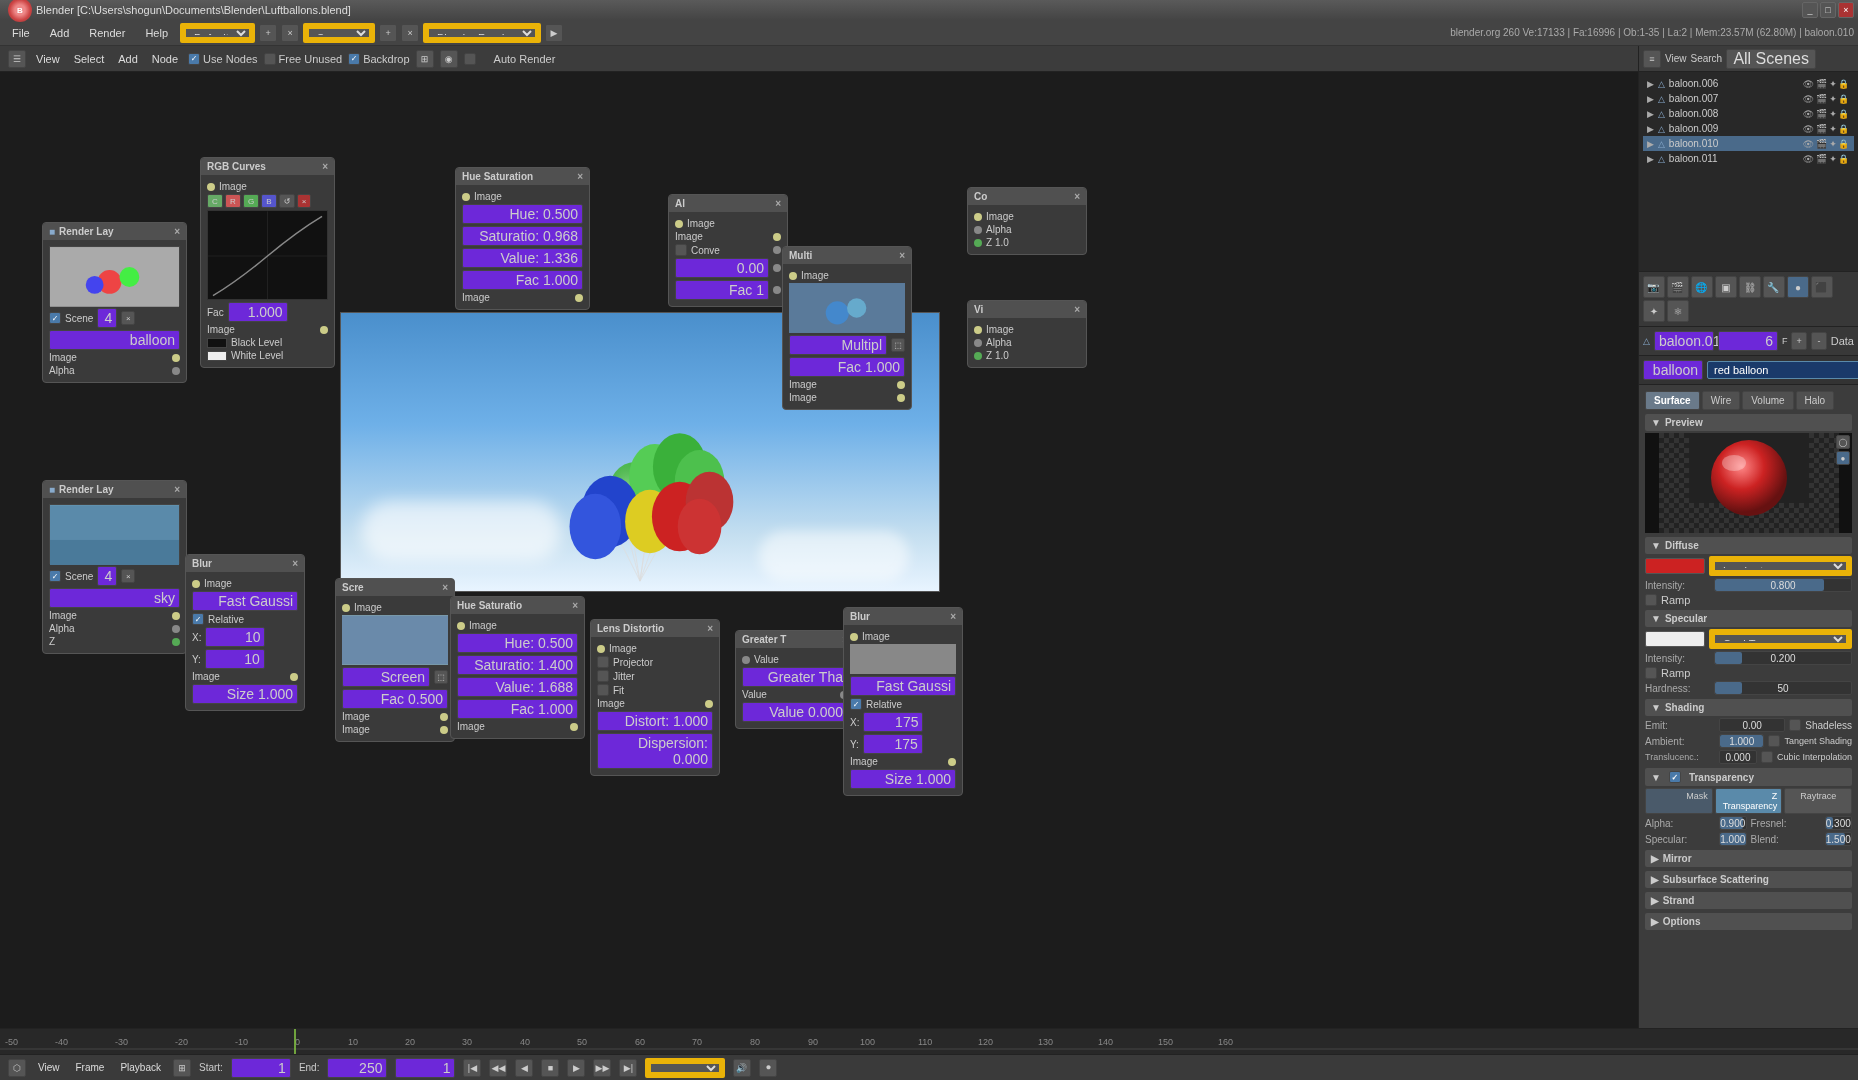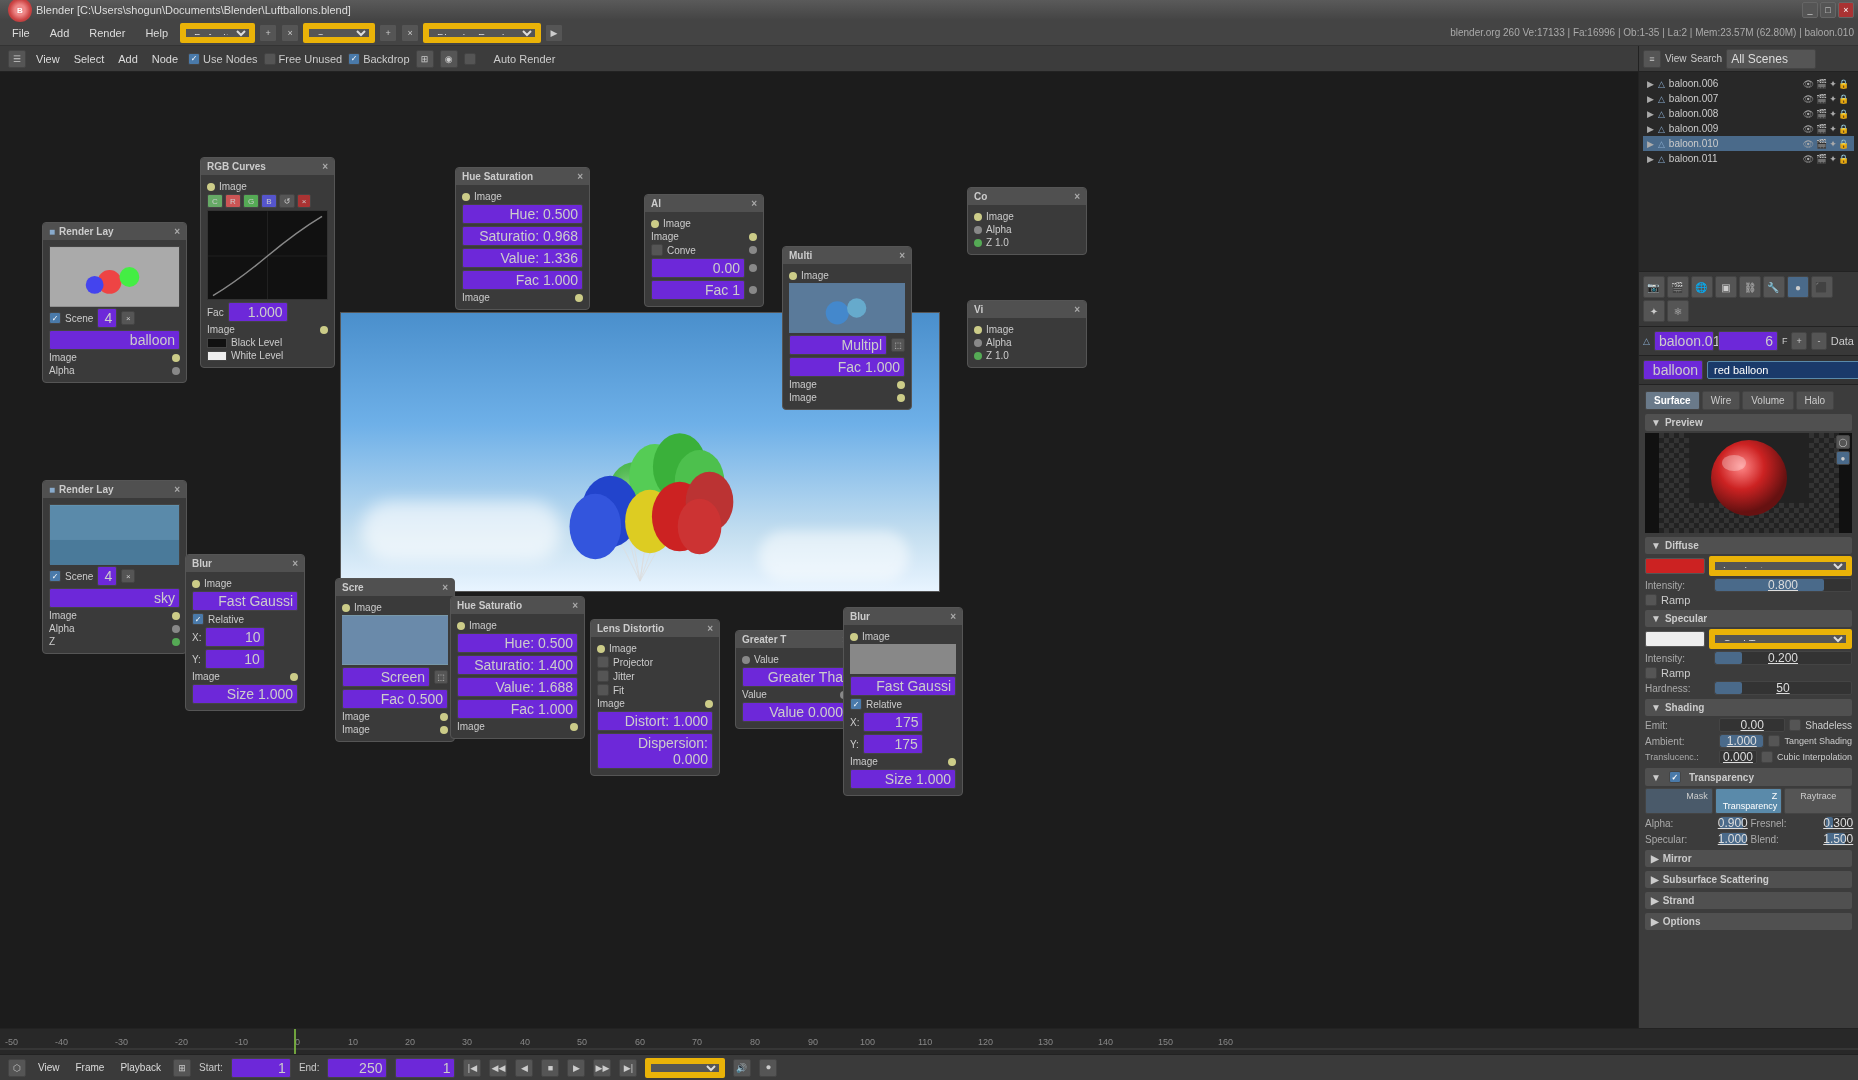--- a/index.html
+++ b/index.html
@@ -380,23 +380,22 @@
     }
     .slider-fill {
       height: 100%;
       background: #4a6a8a;
       border-radius: 2px;
     }
     .slider-val {
       position: absolute;
       top: 0; left: 0; right: 0; bottom: 0;
       display: flex; align-items: center; justify-content: center;
-      font-size: 12px;
+      font-size: 10px;
       color: #ddd;
-      text-decoration: underline;
     }
 
     
     .sub-btn-row {
       display: flex;
       gap: 2px;
       margin: 2px 0;
     }
     .sub-btn {
       flex: 1;
@@ -648,21 +647,21 @@
           <div class="node-row">
             <div class="node-field" style="flex:1;">Fac 1.000</div>
           </div>
           <div class="node-row">
             <span>Image</span>
             <div class="node-socket yellow" style="margin-left:auto;"></div>
           </div>
         </div>
       </div>
 
-      <div class="node" style="left:644px;top:122px;width:110px;">
+      <div class="node" style="left:668px;top:122px;width:110px;">
         <div class="node-header">
           <span>Al</span>
           <span class="node-close">×</span>
         </div>
         <div class="node-body">
           <div class="node-row">
             <div class="node-socket yellow"></div>
             <span>Image</span>
           </div>
           <div class="node-row">
@@ -994,21 +993,21 @@
 
     </div>
   </div>
 
   <div id="right-panel">
 
     <div id="outliner-header">
       <div class="icon-btn">≡</div>
       <span>View</span>
       <span>Search</span>
-      <div class="dropdown-select" style="width:90px;background:#555;border:1px solid #444;padding:1px 4px;border-radius:2px;font-size:12px;display:flex;align-items:center;">
+      <div class="dropdown-select" style="width:90px;background:#555;border:1px solid #444;padding:1px 4px;border-radius:2px;font-size:16px;display:flex;align-items:center;justify-content:center;">
         <span>All Scenes</span>
       </div>
     </div>
 
     <div id="outliner">
       <div class="outliner-item">
         <span style="color:#aaa;font-size:9px;">▶</span>
         <span style="color:#88aacc;font-size:9px;">△</span>
         <span>baloon.006</span>
         <div style="display:flex;gap:2px;margin-left:auto;">

